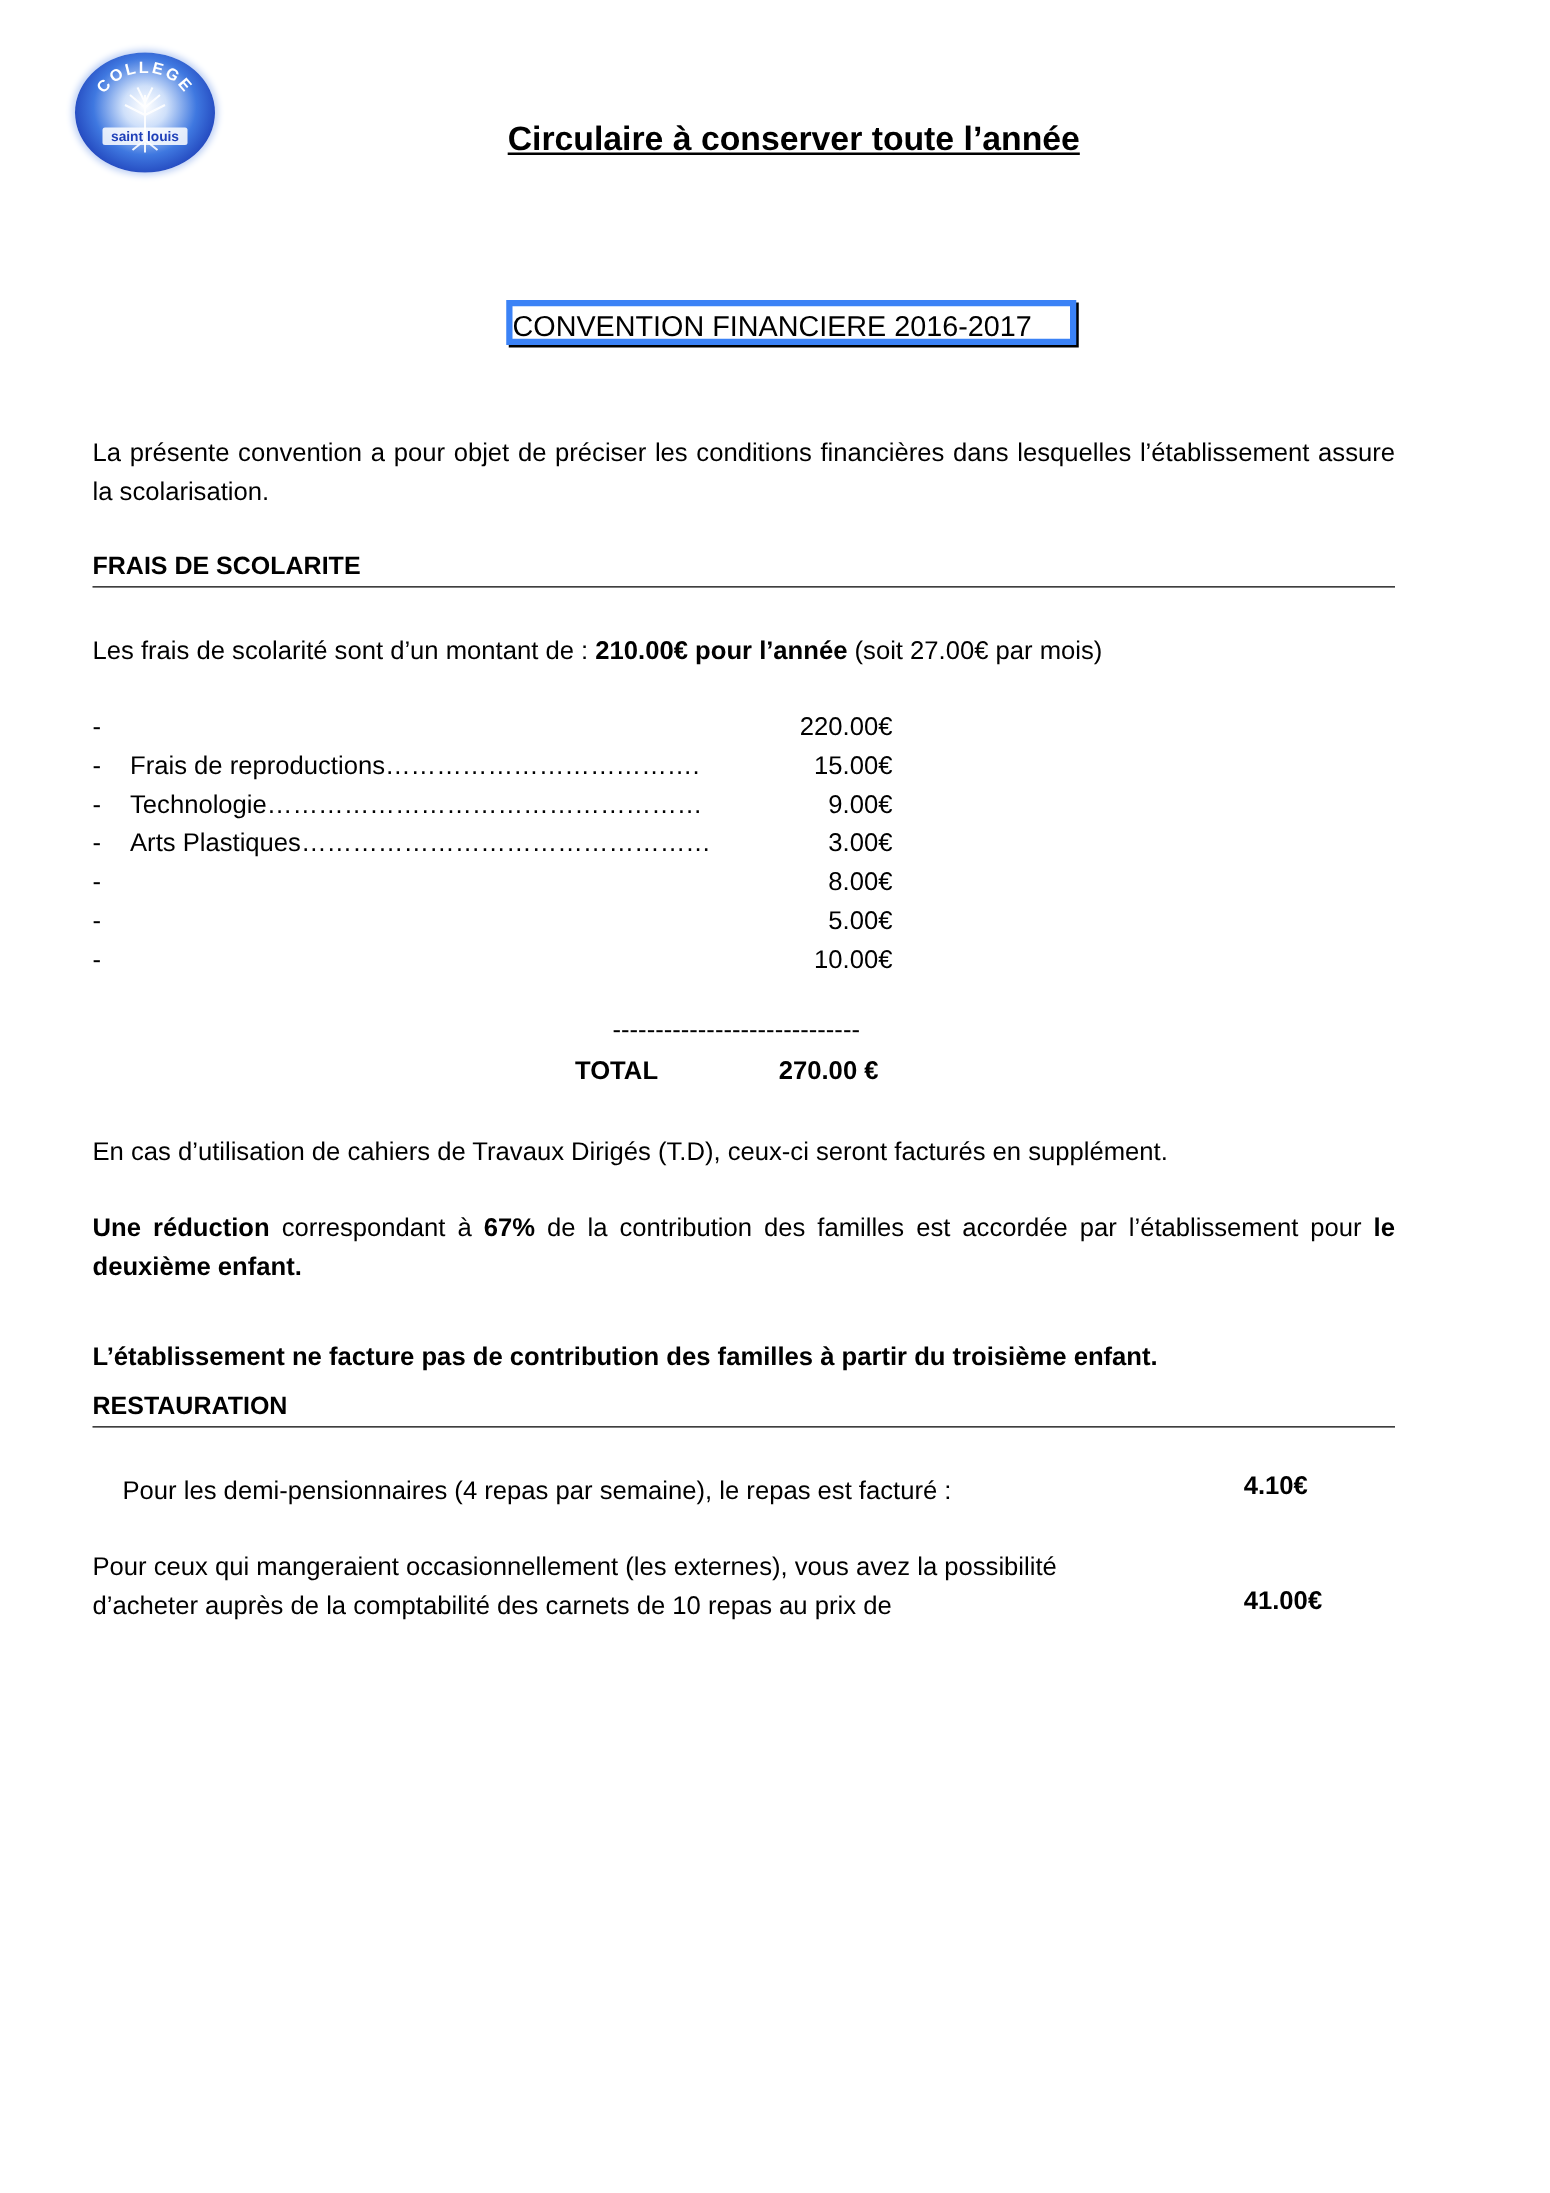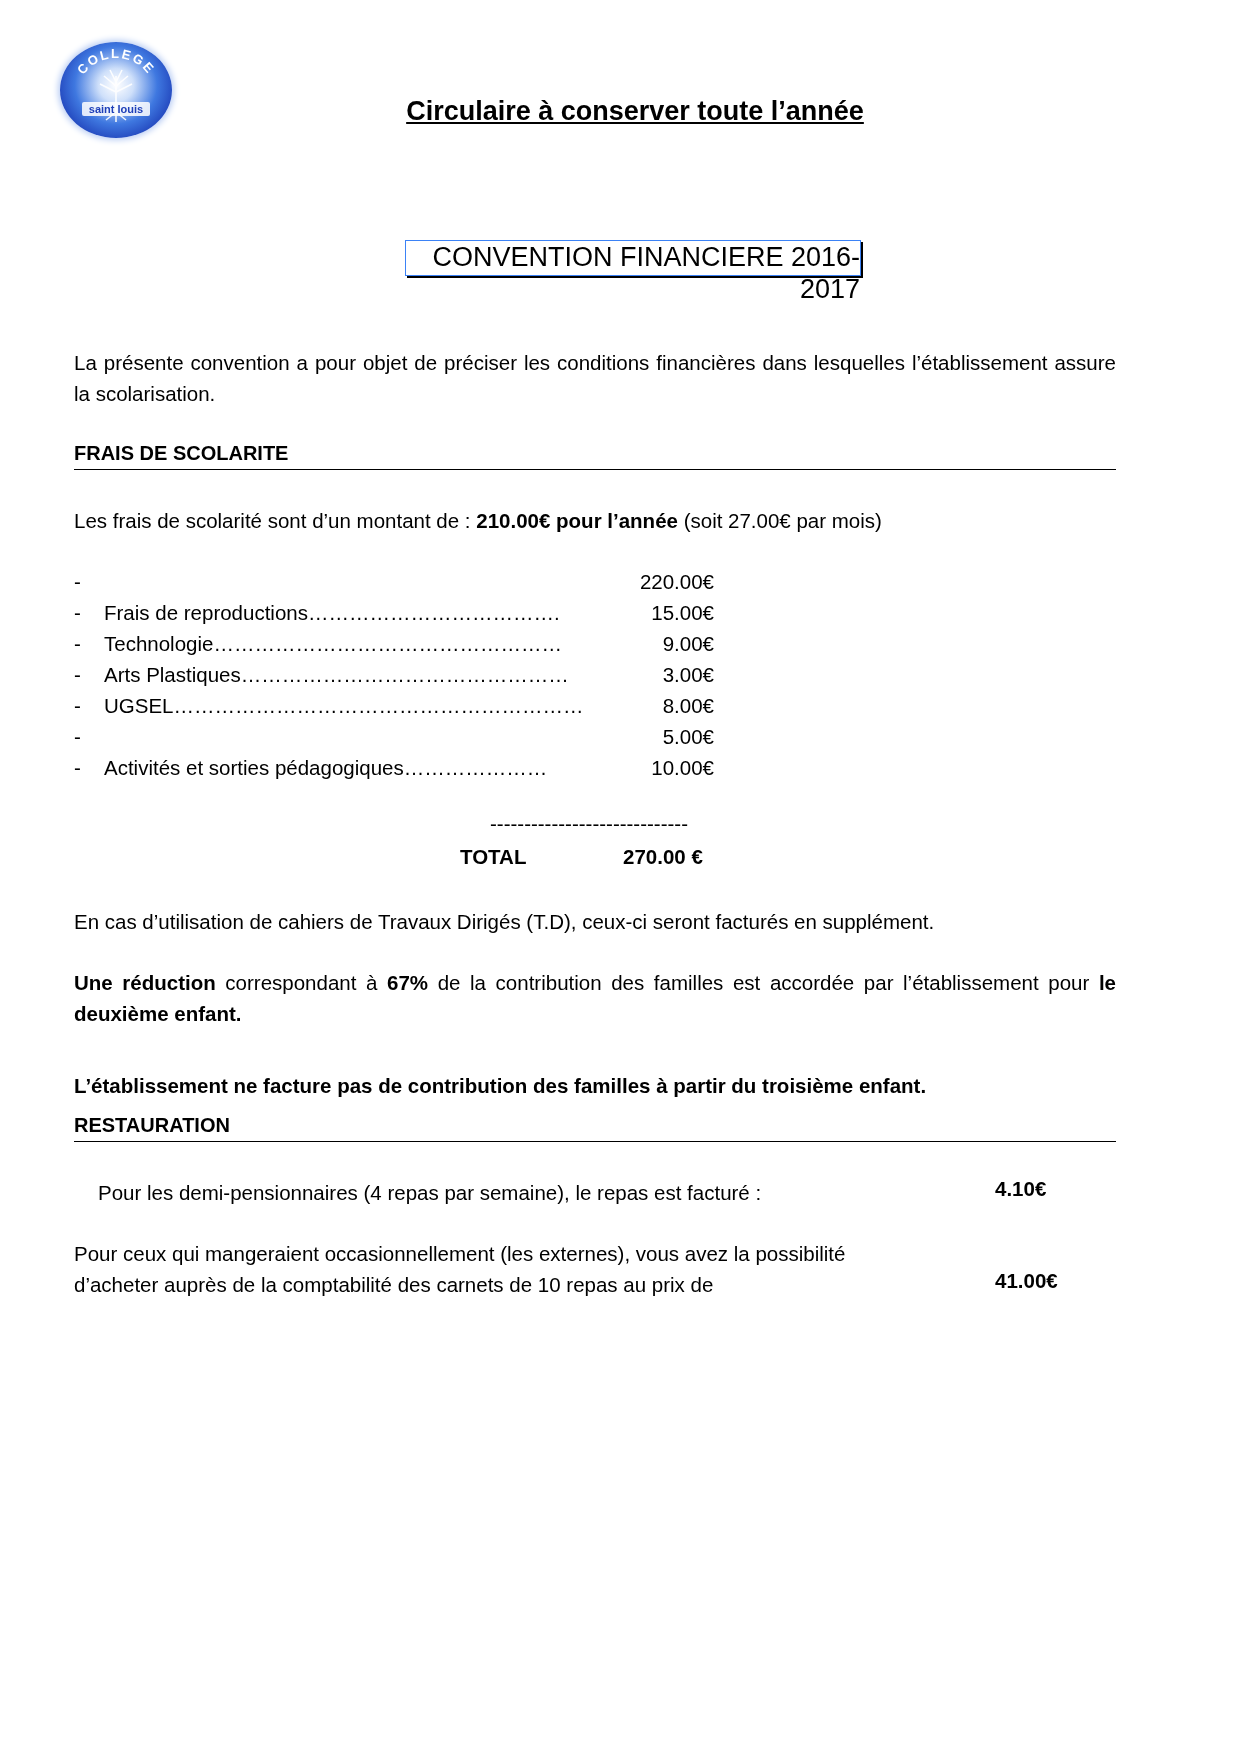--- a/index.html
+++ b/index.html
@@ -15,22 +15,22 @@
     background: radial-gradient(ellipse at 50% 45%, #ffffff 0%, #cfe0fa 22%, #3f78e0 52%, #1e3fb8 78%, #8fb2f0 100%);
     box-shadow: 0 0 6px 2px #b9cdf4;
   }
   .logo svg { position: absolute; left: 0; top: 0; }
   .title {
     left: 0; width: 1270px; top: 96px; text-align: center;
     font-weight: bold; font-size: 27px; text-decoration: underline;
   }
   .boxed {
     left: 405px; top: 240px; width: 456px; height: 36px;
-    border: 1px solid #3b82f6; box-sizing: border-box;
-    font-size: 27px; text-align: right; line-height: 32px;
+    border: 5px solid #3b82f6; box-sizing: border-box;
+    font-size: 23px; text-align: left; line-height: 32px;
     box-shadow: 2px 2px 0 #000;
   }
   .para { left: 74px; width: 1042px; line-height: 31px; }
   .justify { text-align: justify; text-align-last: left; }
   .section-head {
     left: 74px; width: 1042px; font-weight: bold; font-size: 20px;
     border-bottom: 1.5px solid #000; padding-bottom: 4px;
   }
   .fee-row { left: 74px; width: 640px; height: 31px; line-height: 31px; }
   .fee-row .dash { position: absolute; left: 0; }
@@ -89,30 +89,28 @@
   <span class="label">Technologie……………………………………………</span>
   <span class="amount">9.00€</span>
 </div>
 <div class="abs fee-row" style="top:659px;">
   <span class="dash">-</span>
   <span class="label">Arts Plastiques…………………………………………</span>
   <span class="amount">3.00€</span>
 </div>
 <div class="abs fee-row" style="top:690px;">
   <span class="dash">-</span>
-  <span class="label">UGSEL……………………………………………………</span>
   <span class="amount">8.00€</span>
 </div>
 <div class="abs fee-row" style="top:721px;">
   <span class="dash">-</span>
   <span class="amount">5.00€</span>
 </div>
 <div class="abs fee-row" style="top:752px;">
   <span class="dash">-</span>
-  <span class="label">Activités et sorties pédagogiques…………………</span>
   <span class="amount">10.00€</span>
 </div>
 
 <div class="abs total-line">-----------------------------</div>
 <div class="abs total-label">TOTAL</div>
 <div class="abs total-amount">270.00 €</div>
 
 <div class="abs para" style="top:906px;">En cas d’utilisation de cahiers de Travaux Dirigés (T.D), ceux-ci seront facturés en supplément.</div>
 
 <div class="abs para justify" style="top:967px;">

